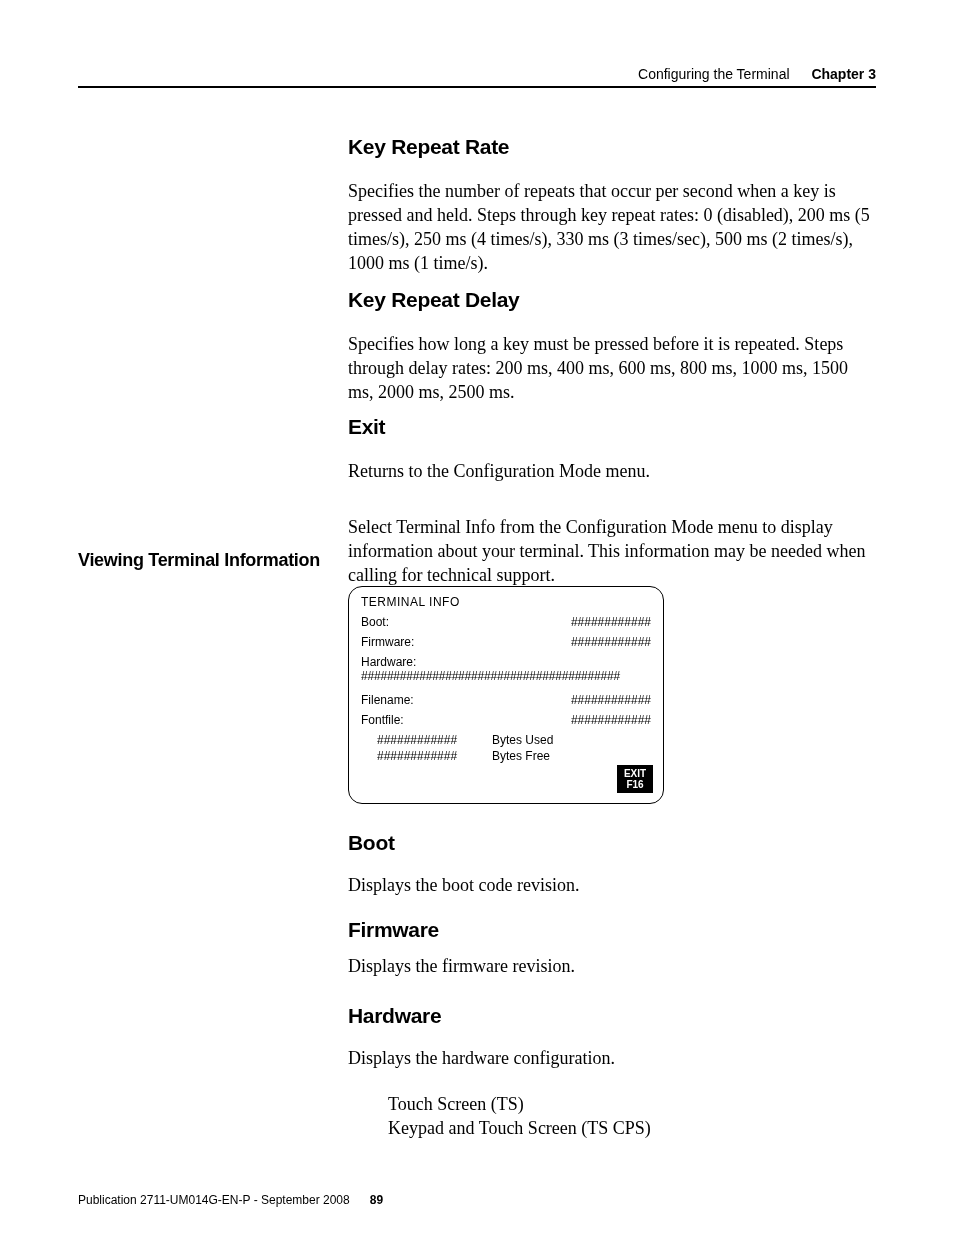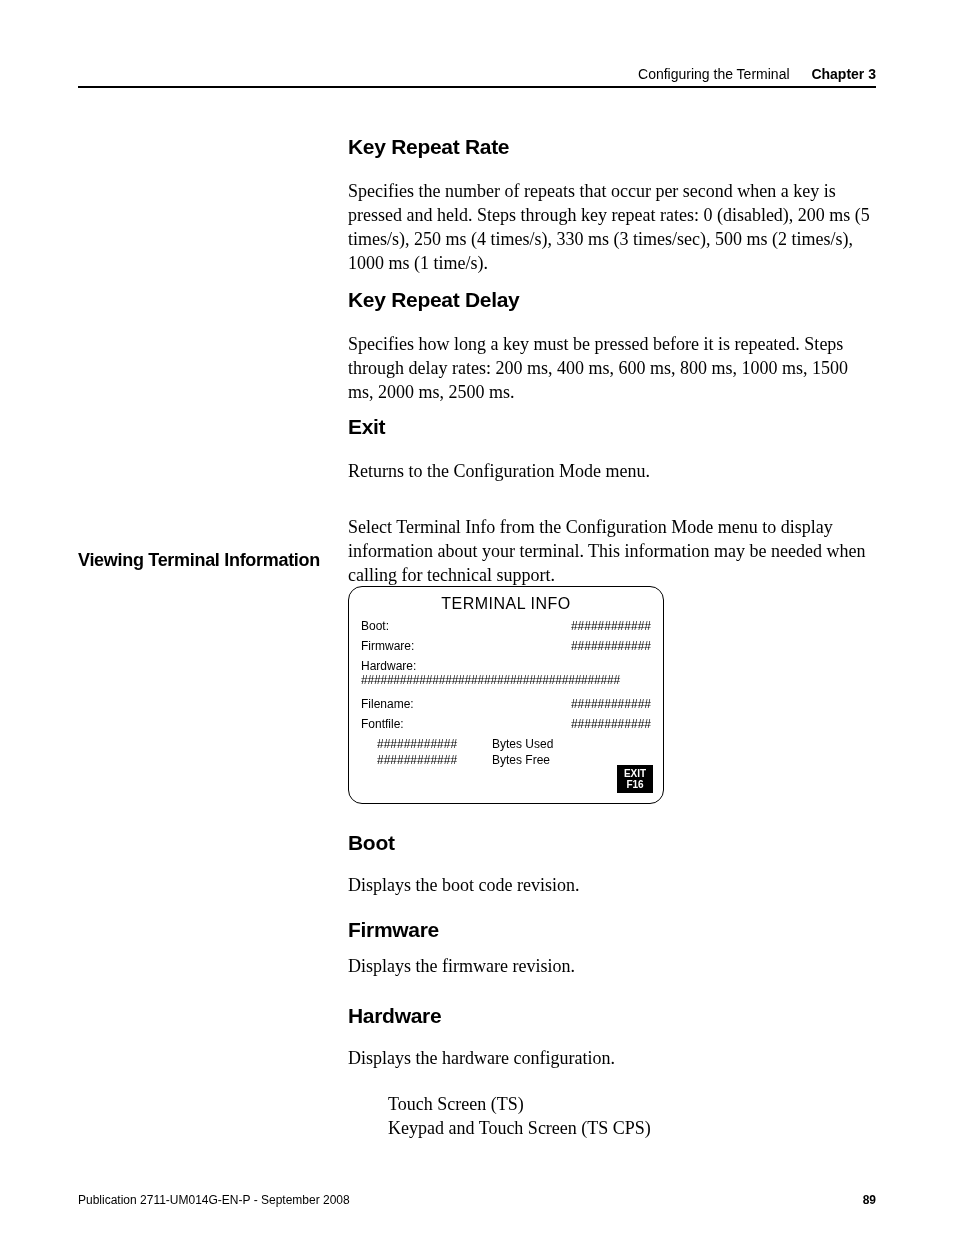--- a/index.html
+++ b/index.html
@@ -81,22 +81,21 @@
     width:316px;
     height:218px;
     border:1px solid #000;
     border-radius:14px;
     font-family:"Arial Narrow",Arial,sans-serif;
     font-size:12px;
     box-sizing:border-box;
     padding:8px 12px 10px 12px;
   }
   .terminal-box .tb-title{
-    text-align:center;
-    font-size:16px;
+    font-size:12px;
     letter-spacing:0.5px;
   }
   .terminal-box .row{
     display:flex;
     justify-content:space-between;
     margin-top:6px;
   }
   .terminal-box .hw-row{margin-top:6px;}
   .terminal-box .hashes-line{
     display:block;
@@ -133,21 +132,20 @@
   }
   
   .footer{
     position:absolute;
     left:78px;
     right:78px;
     bottom:28px;
     font-family:"Arial Narrow",Arial,sans-serif;
     font-size:12px;
     display:flex;
-    justify-content:space-between;
     align-items:baseline;
     gap:20px;
   }
   .footer .page-num{font-weight:700;}
 </style>
 </head>
 <body>
 
 <div class="page">
 

